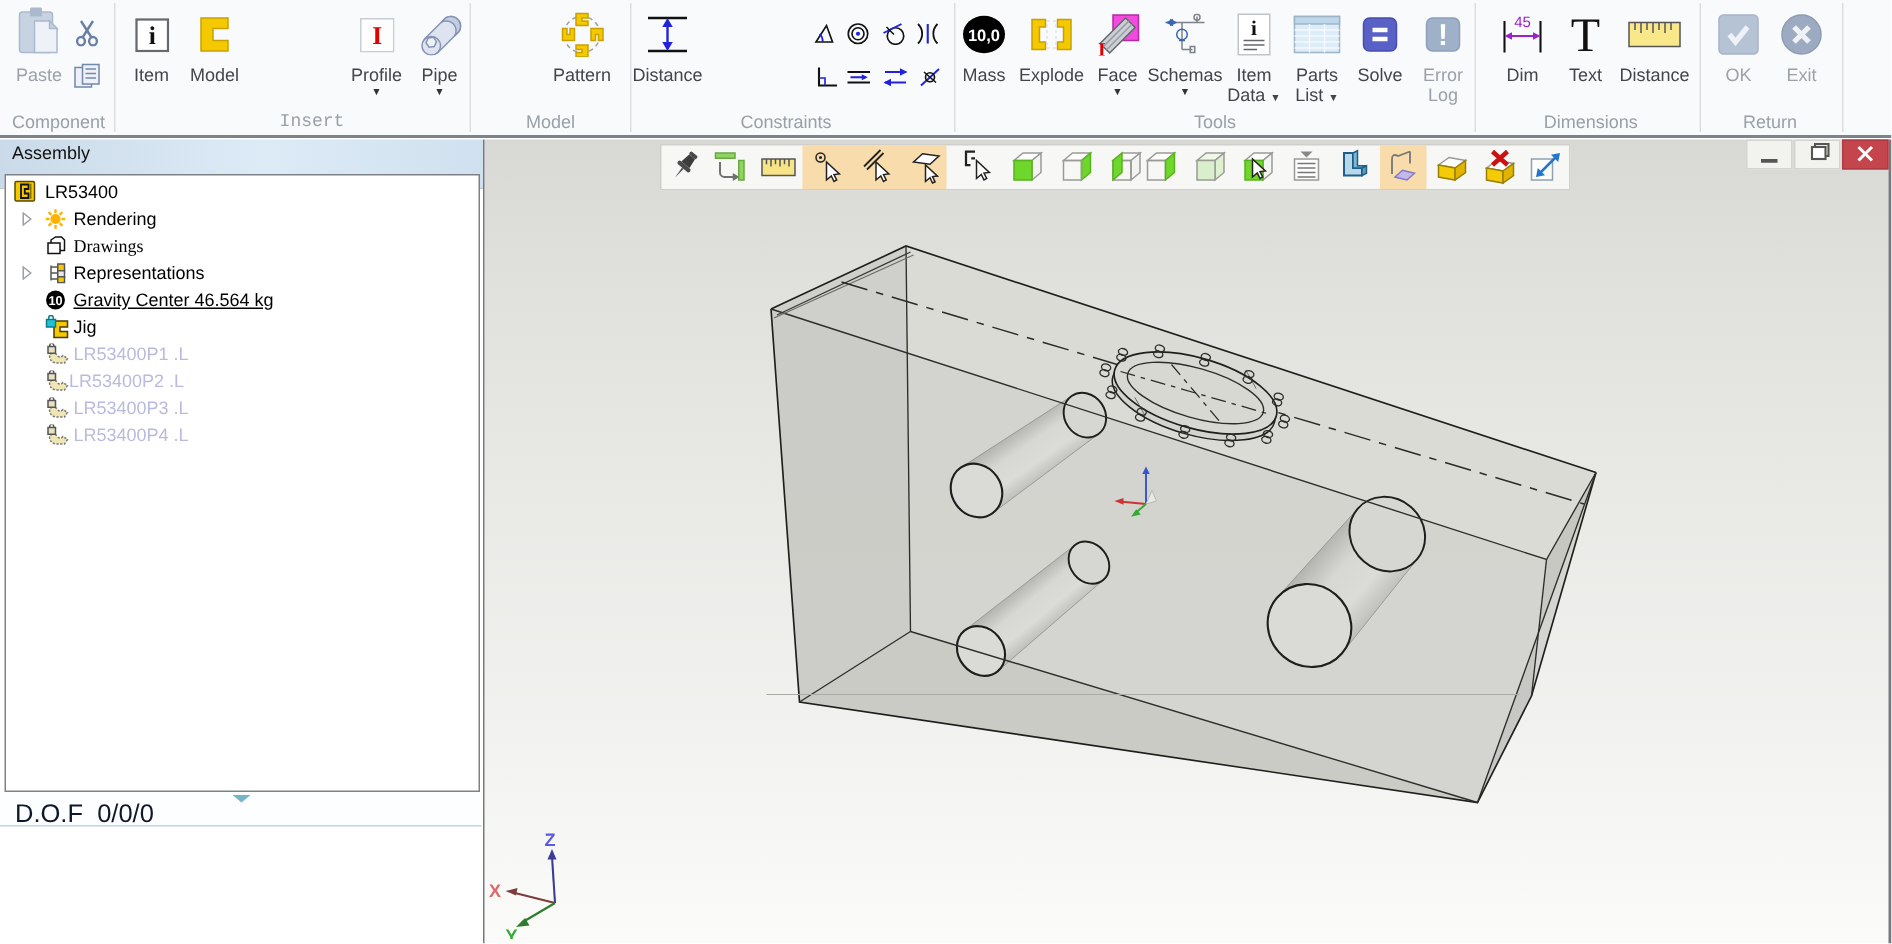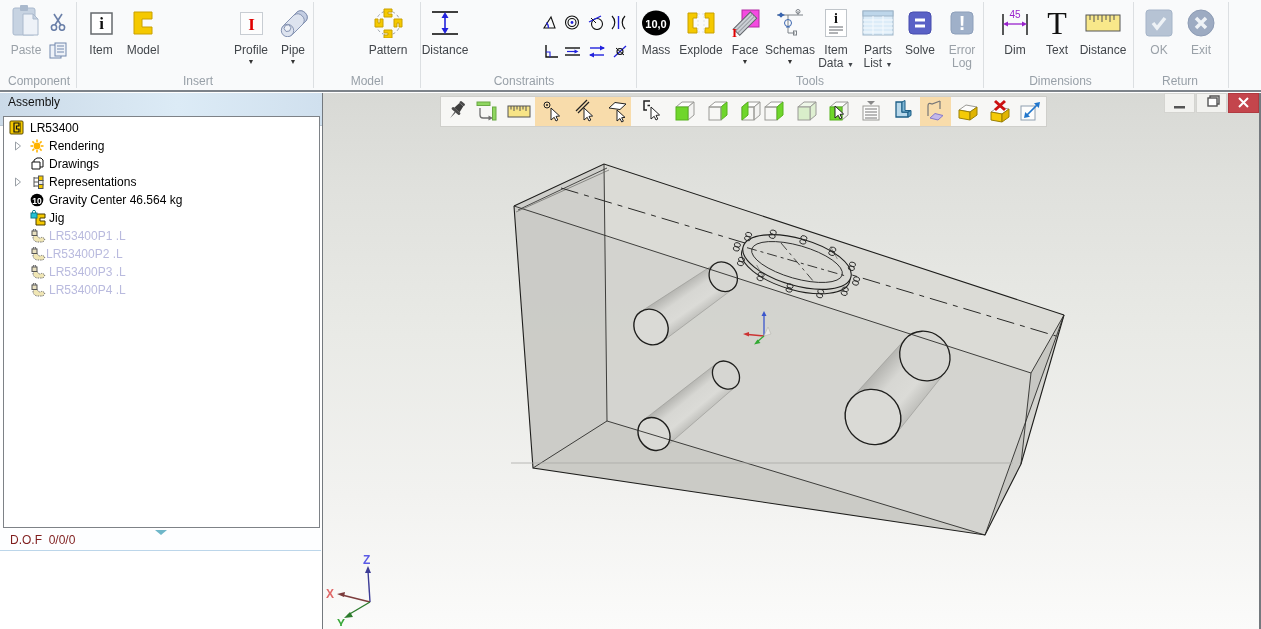--- a/index.html
+++ b/index.html
@@ -15,21 +15,21 @@
 .rbtn .dd { display:block; margin-top:2px; font-size:7px; color:#333; line-height:6px;}
 .gray { color:#9aa1a8 !important; }
 #darkline { position:absolute; left:0; top:90px; width:1261px; height:2px; background:#7d838a; }
 
 #lpanel { position:absolute; left:0; top:93px; width:322px; height:536px; background:#ffffff; }
 #lphead { position:absolute; left:0; top:0; width:322px; height:33px; background:linear-gradient(90deg,#cbdae8 0%, #dcebf6 55%, #d0e0ee 100%); border-bottom:1px solid #b9c6d2; font-size:12px; color:#111; padding:2px 0 0 8px; }
 #treebox { position:absolute; left:3px; top:23px; width:317px; height:412px; background:#fff; border:1px solid #7e8287; }
 .trow { position:absolute; left:0; height:18px; font-size:12px; color:#000; white-space:nowrap; }
 .trow .tx { position:absolute; top:2px; }
 .lav { color:#b9bade; }
-#dofrow { position:absolute; left:0; top:436px; width:321px; height:22px; background:#fdfeff; border-bottom:1px solid #bcd6ea; font-size:12px; color:#7f1d1d; padding:4px 0 0 10px;}
+#dofrow { position:absolute; left:0; top:436px; width:321px; height:22px; background:#fdfeff; border-bottom:1px solid #bcd6ea; font-size:17px; color:#0f172a; padding:4px 0 0 10px;}
 #splittri { position:absolute; left:155px; top:437px; z-index:5; width:0; height:0; border-left:6px solid transparent; border-right:6px solid transparent; border-top:5px solid #6fb7c9; }
 
 #vp { position:absolute; left:322px; top:93px; width:939px; height:536px; border-left:1px solid #74797e; border-right:2px solid #74797e;
  background:linear-gradient(180deg,#d8d9d5 0%, #e0e1dd 18%, #e9eae6 45%, #f2f2f0 75%, #fbfbfa 100%); }
 #vtool { position:absolute; left:117px; top:3px; width:607px; height:31px; background:#f7f7f5; border:1px solid #cfcfcb; }
 #vtool .hl { position:absolute; top:0; height:29px; background:#f8dcab; }
 .vic { position:absolute; top:2px; }
 .winbtn { position:absolute; top:0px; width:31px; height:20px; background:#f2f2ef; border:1px solid #d4d4d0; }
 
 svg { display:block; }
@@ -39,21 +39,21 @@
 <div id="app">
   <div id="ribbon">
     <div class="sep" style="left:76px"></div>
     <div class="sep" style="left:313px"></div>
     <div class="sep" style="left:420px"></div>
     <div class="sep" style="left:636px"></div>
     <div class="sep" style="left:983px"></div>
     <div class="sep" style="left:1133px"></div>
     <div class="sep" style="left:1228px"></div>
     <div class="glabel" style="left:8px;width:60px;">Component</div>
-    <div class="glabel" style="left:168px;width:60px;">Insert</div>
+    <div class="glabel" style="left:178px;width:60px;font-family:Liberation Mono, monospace;">Insert</div>
     <div class="glabel" style="left:337px;width:60px;">Model</div>
     <div class="glabel" style="left:489px;width:70px;">Constraints</div>
     <div class="glabel" style="left:780px;width:60px;">Tools</div>
     <div class="glabel" style="left:1023px;width:75px;">Dimensions</div>
     <div class="glabel" style="left:1150px;width:60px;">Return</div>
 
     <div class="rbtn" style="left:-19px;width:90px;">
       <div class="icb">
           <svg class="ric" width="34" height="38" viewBox="0 0 34 38">
         <rect x="4" y="4" width="22" height="27" rx="2" fill="#c7d3e2" stroke="#aab9cd"></rect>
@@ -386,21 +386,21 @@
               <line x1="2.4" y1="11.6" x2="4.2" y2="9.8"></line>
             </g>
         </svg>
         <span class="tx" style="left:45px;">Rendering</span>
       </div>
       <div class="trow" style="top:38px;">
         <svg style="position:absolute;left:26px;top:2px;" width="14" height="14" viewBox="0 0 14 14">
           <path d="M4 3 l3 -2 h4 l2 2 v7 h-9 z" fill="#fff" stroke="#111"></path>
           <path d="M2 5 h8 v7 H2 z" fill="#fff" stroke="#111"></path>
         </svg>
-        <span class="tx" style="left:45px;">Drawings</span>
+        <span class="tx" style="left:45px;font-family:Liberation Serif, serif;">Drawings</span>
       </div>
       <div class="trow" style="top:56px;">
         <svg style="position:absolute;left:10px;top:4px;" width="8" height="10" viewBox="0 0 8 10">
             <path d="M1.5 1 L6.5 5 L1.5 9 z" fill="#fff" stroke="#9aa0a6"></path>
           </svg>
         <svg style="position:absolute;left:26px;top:2px;" width="14" height="14" viewBox="0 0 14 14">
           <line x1="4" y1="2" x2="4" y2="12" stroke="#555"></line>
           <line x1="4" y1="3" x2="9" y2="3" stroke="#555"></line>
           <line x1="4" y1="7" x2="9" y2="7" stroke="#555"></line>
           <line x1="4" y1="11" x2="9" y2="11" stroke="#555"></line>
@@ -408,21 +408,21 @@
           <rect x="8.5" y="5.5" width="4.5" height="4.5" fill="#e8e8e8" stroke="#555"></rect>
           <rect x="8.5" y="9.5" width="4.5" height="4" fill="#f5c900" stroke="#555"></rect>
         </svg>
         <span class="tx" style="left:45px;">Representations</span>
       </div>
       <div class="trow" style="top:74px;">
         <svg style="position:absolute;left:26px;top:2px;" width="14" height="14" viewBox="0 0 14 14">
           <circle cx="7" cy="7" r="6.3" fill="#000"></circle>
           <text x="7" y="10.5" font-size="8.5" font-weight="bold" fill="#fff" text-anchor="middle">10</text>
         </svg>
-        <span class="tx" style="left:45px;">Gravity Center 46.564 kg</span>
+        <span class="tx" style="left:45px;text-decoration:underline;">Gravity Center 46.564 kg</span>
       </div>
       <div class="trow" style="top:92px;">
         <svg style="position:absolute;left:26px;top:1px;" width="16" height="16" viewBox="0 0 16 16">
           <path d="M6 4 h9 v4 h-5 v3 h5 v4 H6 z" fill="#f5c900" stroke="#4a3c00"></path>
           <rect x="1" y="3" width="6" height="5" fill="#22c2d6" stroke="#0c7c8c"></rect>
           <path d="M2.5 3 v-1.2 a1.5 1.5 0 0 1 3 0 V3" fill="none" stroke="#0c7c8c"></path>
         </svg>
         <span class="tx" style="left:45px;">Jig</span>
       </div>
       <div class="trow" style="top:110px;">

